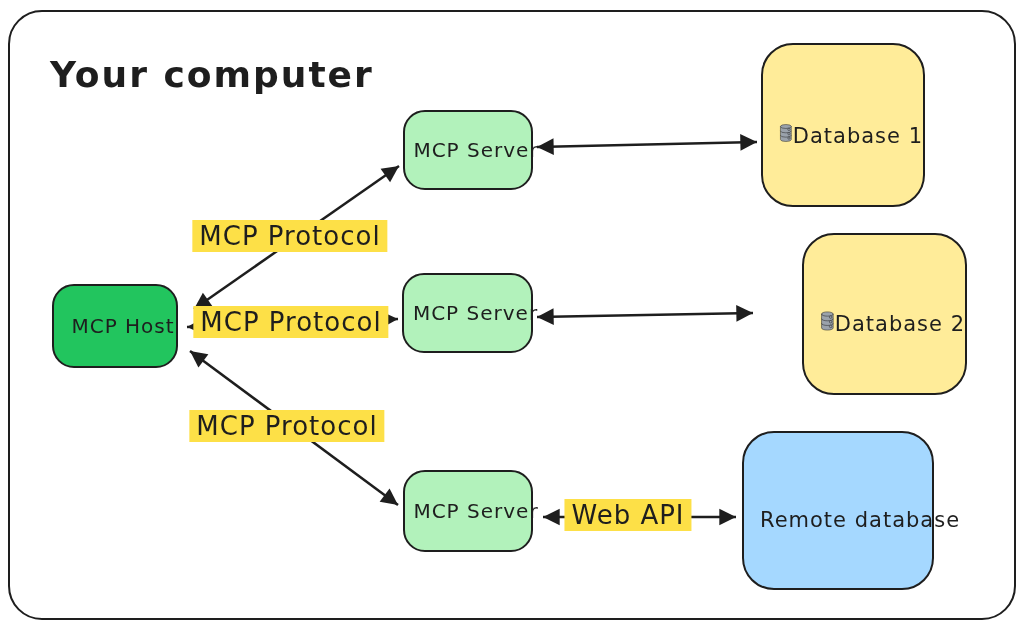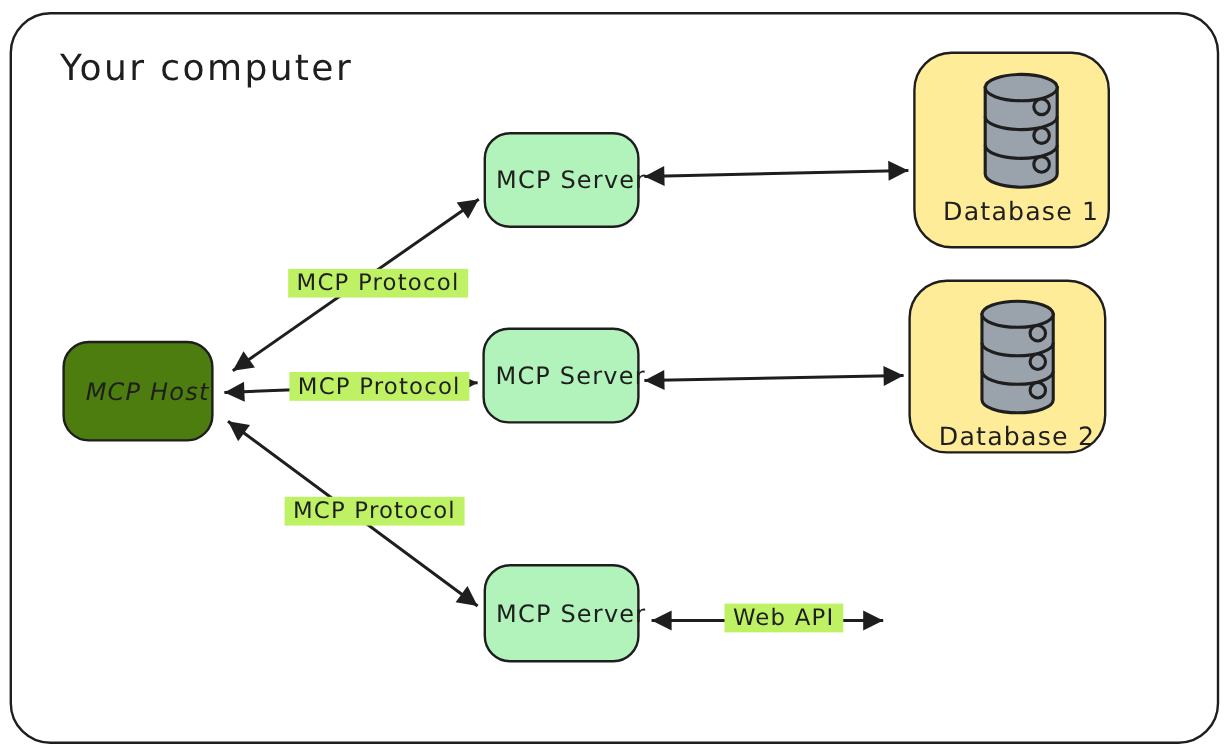--- a/index.html
+++ b/index.html
@@ -5,62 +5,61 @@
   html,body{margin:0;padding:0;background:#ffffff;}
   .canvas{
     position:relative;width:1026px;height:629px;background:#ffffff;
     font-family:"DejaVu Sans", sans-serif;color:#1e1e1e;overflow:hidden;
   }
   .boundary{
     position:absolute;left:8px;top:10px;width:1004px;height:606px;
     border:2.5px solid #1e1e1e;border-radius:34px;background:#ffffff;
   }
   .title{
-    position:absolute;left:50px;top:40px;font-size:30px;font-weight:400;
+    position:absolute;left:50px;top:54px;font-size:36px;font-weight:700;
     letter-spacing:2px;white-space:nowrap;
   }
   .node{
     position:absolute;display:flex;align-items:center;justify-content:center;
     border:2.6px solid #1e1e1e;border-radius:22px;font-size:20px;
     letter-spacing:1px;white-space:nowrap;box-sizing:border-box;padding-left:16px;
   }
   .node-host   {left:52px;  top:284px; width:126px; height:84px;}
   .node-s1     {left:403px; top:110px; width:130px; height:80px;}
   .node-s2     {left:402px; top:273px; width:131px; height:80px;}
   .node-s3     {left:403px; top:470px; width:130px; height:82px;}
-  .node-db     {flex-direction:column;justify-content:flex-start;border-radius:32px;}
+  .node-db     {flex-direction:row;justify-content:flex-start;border-radius:32px;}
   .node-db1    {left:761px; top:43px;  width:164px; height:164px; padding-top:15px;}
-  .node-db2    {left:757px; top:233px; width:165px; height:145px; padding-top:14px;}
+  .node-db2    {left:802px; top:233px; width:165px; height:162px; padding-top:14px;}
   .node-remote {left:742px; top:431px; width:192px; height:159px; padding-top:13px;}
   .node-db .db-label{margin-top:6px;font-size:21px;}
   .cyl{fill:#9aa2ab;stroke:#1e1e1e;stroke-width:2.6;}
   .cyl-line{fill:none;stroke:#1e1e1e;stroke-width:2.6;}
   .edges{position:absolute;left:0;top:0;pointer-events:none;z-index:3;}
   .edge{stroke:#1e1e1e;stroke-width:2.5;}
   .edge-label{
     position:absolute;transform:translate(-50%,-50%);z-index:4;
-    background:#bef264;padding:1px 7px;font-size:19px;letter-spacing:1px;
+    background:#fde047;padding:1px 7px;font-size:26px;letter-spacing:1px;
     white-space:nowrap;
-    margin-left:25px;
   }
   .lbl-mcp1{left:290px;top:236px;}
   .lbl-mcp2{left:291px;top:322px;}
   .lbl-mcp3{left:287px;top:426px;}
   .lbl-webapi{left:628px;top:515px;}
 </style>
 </head>
 <body>
 
 <div class="canvas">
 
   <div class="boundary"></div>
 
   <div class="title">Your computer</div>
 
-  <div class="node node-host" style="background-color: #4d7c0f; font-style: italic;">
+  <div class="node node-host" style="background-color: #22c55e;">
     <span>MCP Host</span>
   </div>
 
   <div class="node node-s1" style="background-color: rgb(178, 242, 187);">
     <span>MCP Server</span>
   </div>
   <div class="node node-s2" style="background-color: rgb(178, 242, 187);">
     <span>MCP Server</span>
   </div>
   <div class="node node-s3" style="background-color: rgb(178, 242, 187);">
@@ -86,20 +85,32 @@
       <ellipse class="cyl" cx="38" cy="13" rx="30" ry="11"></ellipse>
       <path class="cyl-line" d="M 8 37 A 30 11 0 0 0 68 37"></path>
       <path class="cyl-line" d="M 8 61 A 30 11 0 0 0 68 61"></path>
       <circle class="cyl" cx="55" cy="29" r="6.5"></circle>
       <circle class="cyl" cx="55" cy="53" r="6.5"></circle>
       <circle class="cyl" cx="55" cy="77" r="6.5"></circle>
     </svg>
     <span class="db-label">Database 2</span>
   </div>
 
+  <div class="node node-db node-remote" style="background-color: rgb(165, 216, 255);">
+    <svg width="76" height="98" viewBox="0 0 76 98">
+      <path class="cyl" d="M 8 13 L 8 85 A 30 11 0 0 0 68 85 L 68 13 Z"></path>
+      <ellipse class="cyl" cx="38" cy="13" rx="30" ry="11"></ellipse>
+      <path class="cyl-line" d="M 8 37 A 30 11 0 0 0 68 37"></path>
+      <path class="cyl-line" d="M 8 61 A 30 11 0 0 0 68 61"></path>
+      <circle class="cyl" cx="55" cy="29" r="6.5"></circle>
+      <circle class="cyl" cx="55" cy="53" r="6.5"></circle>
+      <circle class="cyl" cx="55" cy="77" r="6.5"></circle>
+    </svg>
+    <span class="db-label">Remote database</span>
+  </div>
 
   <svg class="edges" width="1026" height="629">
     <defs>
       <marker id="ah" viewBox="0 0 12 12" refX="11" refY="6" markerWidth="8" markerHeight="8" orient="auto-start-reverse">
         <path d="M1 1 L11 6 L1 11 Z" fill="#1e1e1e"></path>
       </marker>
     </defs>
     <line class="edge" x1="194" y1="309" x2="399" y2="166" marker-start="url(#ah)" marker-end="url(#ah)"></line>
     <line class="edge" x1="187" y1="327" x2="398" y2="319" marker-start="url(#ah)" marker-end="url(#ah)"></line>
     <line class="edge" x1="190" y1="351" x2="398" y2="505" marker-start="url(#ah)" marker-end="url(#ah)"></line>

